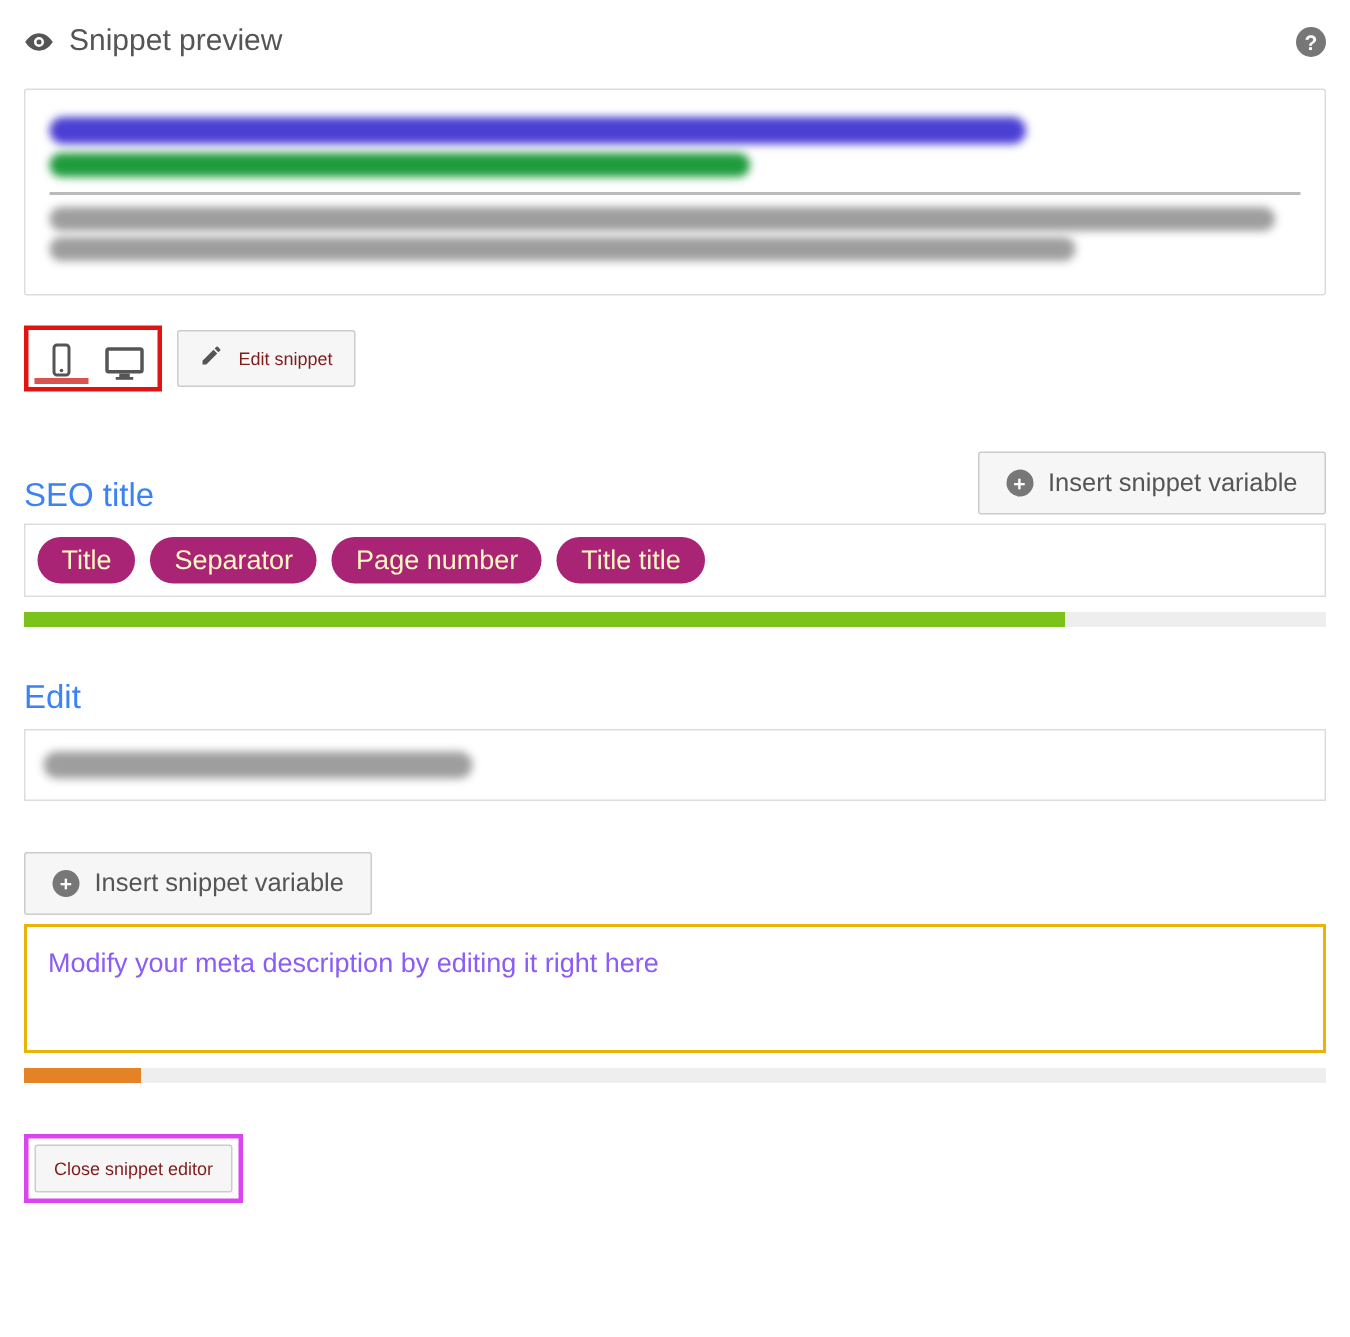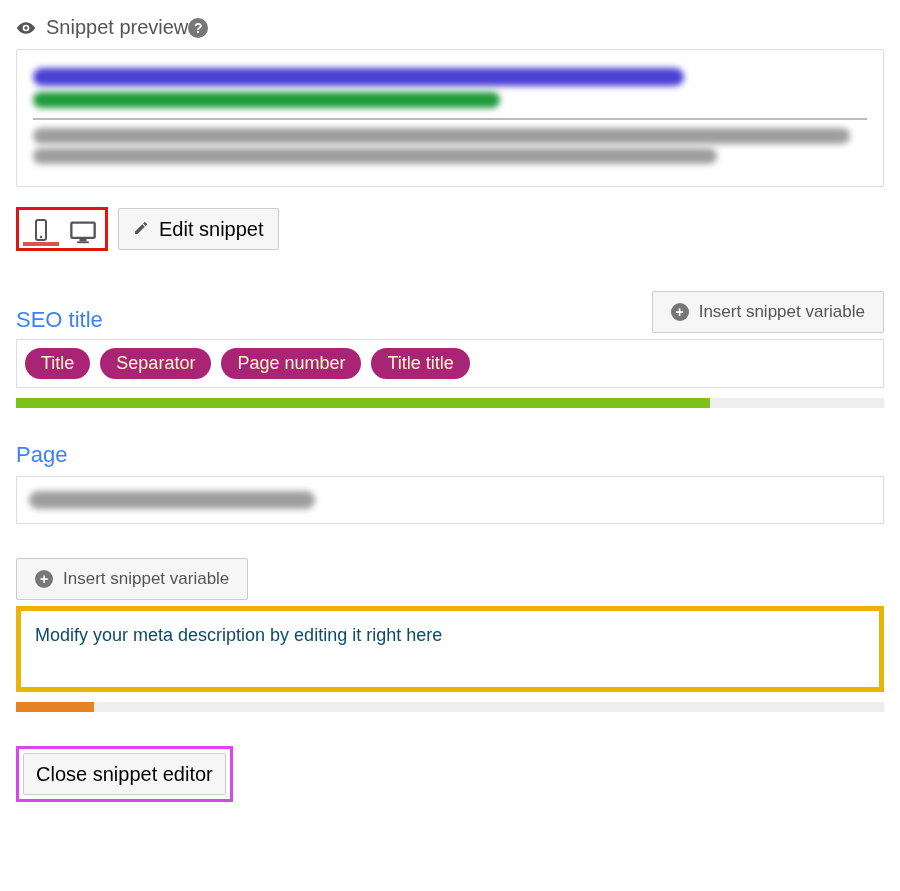--- a/index.html
+++ b/index.html
@@ -8,22 +8,22 @@
     padding: 16px;
     font-family: -apple-system, BlinkMacSystemFont, "Segoe UI", Helvetica, Arial, sans-serif;
     font-size: 15px;
     color: #555;
     width: 900px;
     background: #fff;
   }
   .header-row {
     display: flex;
     align-items: center;
-    justify-content: flex-start;
-    margin-bottom: 10px;
+    justify-content: space-between;
+    margin-bottom: 20px;
   }
   .header-left {
     display: flex;
     align-items: center;
     gap: 10px;
     font-size: 20px;
     color: #555;
   }
   .eye-icon svg { width: 20px; height: 20px; fill: #555; display:block; }
   .help-icon {
@@ -79,22 +79,22 @@
     cursor:pointer;
     color:#555;
   }
   .device-btn.selected { border-bottom: 4px solid #d9534f; }
   .device-btn svg { width:24px; height:24px; fill:#555; }
   .device-btn .monitor-svg { width:28px; height:28px; }
 
   .btn {
     border:1px solid #ccc;
     background:#f6f6f6;
-    color:#000000;
-    font-size:20px;
+    color:#7f1d1d;
+    font-size:12px;
     padding: 8px 14px;
     display:inline-flex;
     align-items:center;
     gap:10px;
     border-radius:2px;
     cursor:pointer;
     line-height:1.2;
   }
   .btn svg { width:16px; height:16px; fill:#555; }
 
@@ -164,25 +164,25 @@
     margin-top:8px;
   }
   .slug-blur {
     height:18px; width:34%;
     border-radius:9px;
     background:#9e9e9e;
     filter: blur(3px);
   }
 
   .meta-box {
-    border:5px solid #eab308;
+    border:2px solid #eab308;
     padding:14px 14px;
     min-height:86px;
     font-size:18px;
-    color:#0c4a6e;
+    color:#8b5cf6;
     margin-top:0;
     background:#fff;
   }
 
   .section { margin-bottom: 34px; }
 
   .close-red {
     display:inline-block;
     border:3px solid #d946ef;
     padding:4px;
@@ -258,21 +258,21 @@
     <span class="token">Page number</span>
     <span class="token">Title title</span>
   </div>
   <div class="progress-bar">
     <div class="fill green"></div>
   </div>
 </div>
 
 
 <div class="section">
-  <div class="section-title">Page</div>
+  <div class="section-title">Edit</div>
   <div class="slug-box">
     <div class="slug-blur"></div>
   </div>
 </div>
 
 
 <div class="section">
   <div class="section-head">
     <button class="insert-var">
       <span class="plus-circle">+</span>

